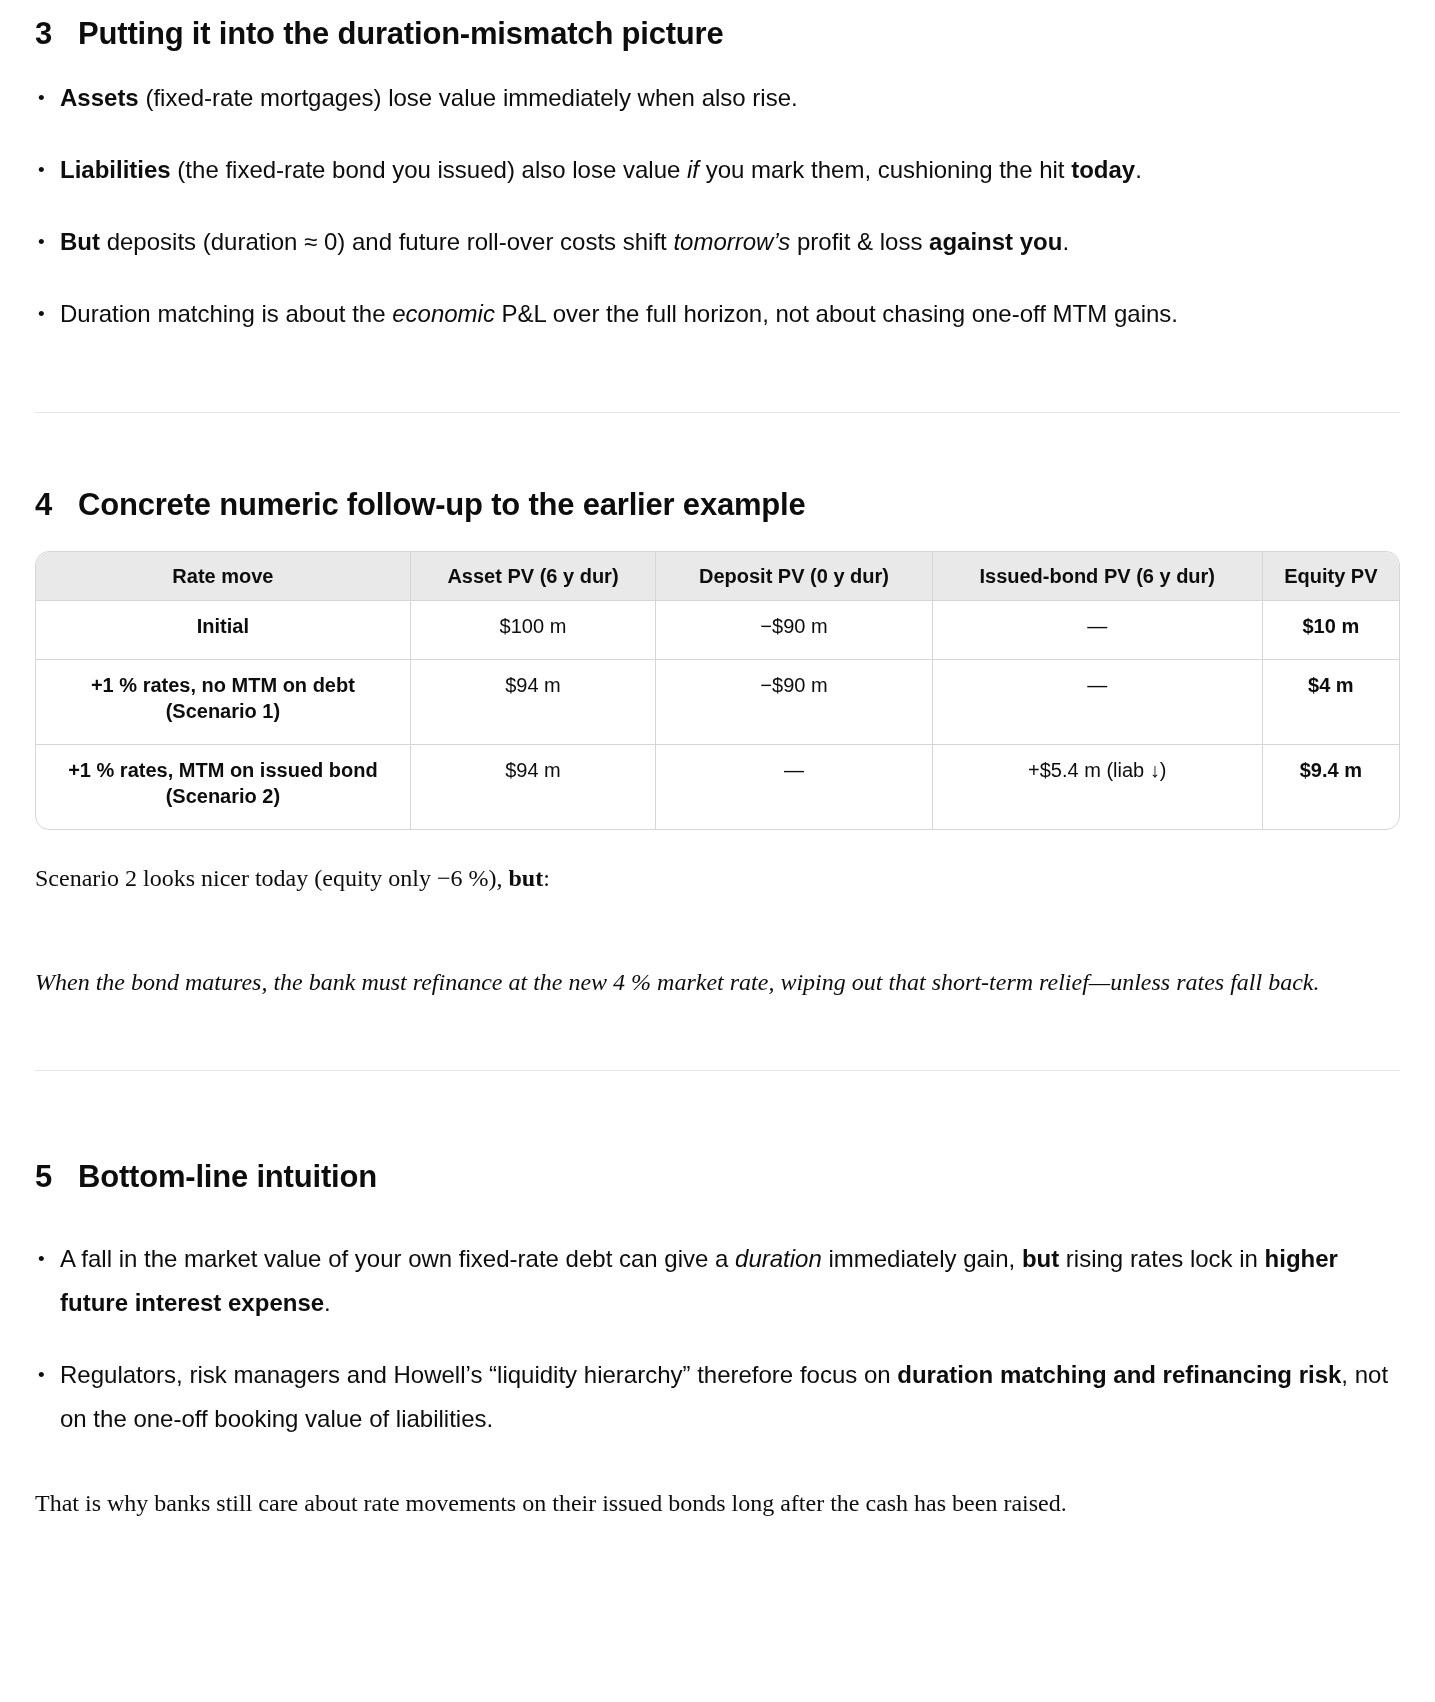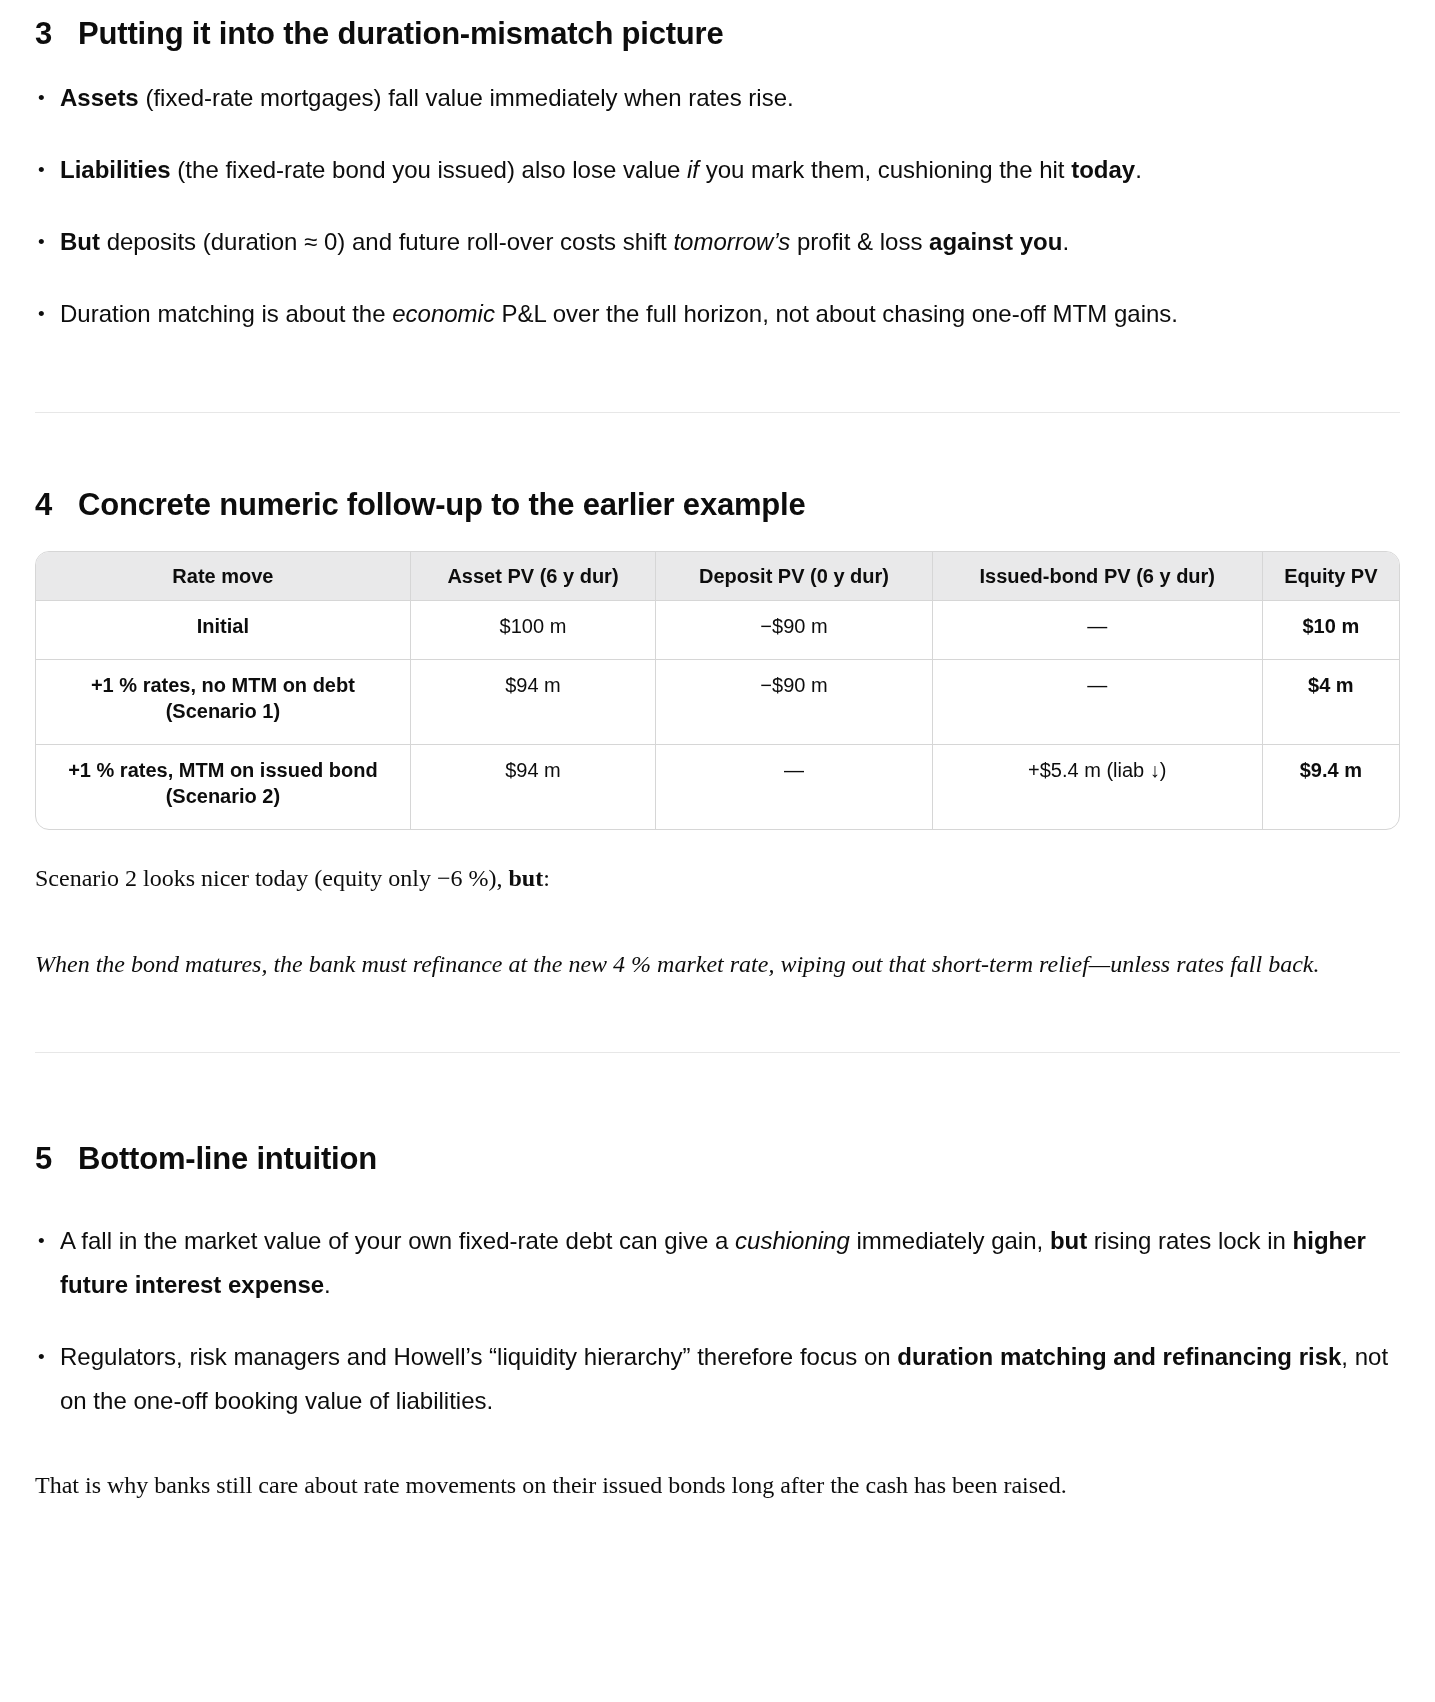--- a/index.html
+++ b/index.html
@@ -88,40 +88,40 @@
   .tbl td.equity    { font-weight: 700; }
   .tbl td { padding-top: 12px; padding-bottom: 12px; }
 
   p.body-text {
     font-size: 24px;
     line-height: 44px;
     margin: 0;
     font-family: Liberation Serif, serif;
   }
   p.scenario-note { margin-top: 26px; }
-  p.refinance-quote { margin-top: 42px; font-style: italic; }
+  p.refinance-quote { margin-top: 60px; font-style: italic; }
   p.closing { margin-top: 40px; }
 
   section.sec-5 ul.bullets { margin-top: 40px; }
   section.sec-5 ul.bullets li { margin-bottom: 28px; }
 </style>
 </head>
 <body>
 
 <main>
 
   <section class="sec-3">
     <h2 class="sec-heading">
       <span class="hnum">3</span>
       <span>Putting it into the duration-mismatch picture</span>
     </h2>
     <ul class="bullets">
       <li>
         <span class="marker">•</span>
-        <p><span class="b">Assets</span><span> (fixed-rate mortgages) fall value immediately when rates rise.</span></p>
+        <p><span class="b">Assets</span><span> (fixed-rate mortgages) lose value immediately when also rise.</span></p>
       </li>
       <li>
         <span class="marker">•</span>
         <p><span class="b">Liabilities</span><span> (the fixed-rate bond you issued) also lose value </span><span class="i">if</span><span> you mark them, cushioning the hit </span><span class="b">today</span><span>.</span></p>
       </li>
       <li>
         <span class="marker">•</span>
         <p><span class="b">But</span><span> deposits (duration ≈ 0) and future roll-over costs shift </span><span class="i">tomorrow’s</span><span> profit &amp; loss </span><span class="b">against you</span><span>.</span></p>
       </li>
       <li>
@@ -188,21 +188,21 @@
   <hr class="divider divider-2">
 
   <section class="sec-5">
     <h2 class="sec-heading">
       <span class="hnum">5</span>
       <span>Bottom-line intuition</span>
     </h2>
     <ul class="bullets">
       <li>
         <span class="marker">•</span>
-        <p><span>A fall in the market value of your own fixed-rate debt can give a </span><span class="i">cushioning</span><span> immediately gain, </span><span class="b">but</span><span> rising rates lock in </span><span class="b">higher future interest expense</span><span>.</span></p>
+        <p><span>A fall in the market value of your own fixed-rate debt can give a </span><span class="i">duration</span><span> immediately gain, </span><span class="b">but</span><span> rising rates lock in </span><span class="b">higher future interest expense</span><span>.</span></p>
       </li>
       <li>
         <span class="marker">•</span>
         <p><span>Regulators, risk managers and Howell’s “liquidity hierarchy” therefore focus on </span><span class="b">duration matching and refinancing risk</span><span>, not on the one-off booking value of liabilities.</span></p>
       </li>
     </ul>
     <p class="body-text closing">That is why banks still care about rate movements on their issued bonds long after the cash has been raised.</p>
   </section>
 
 </main>

